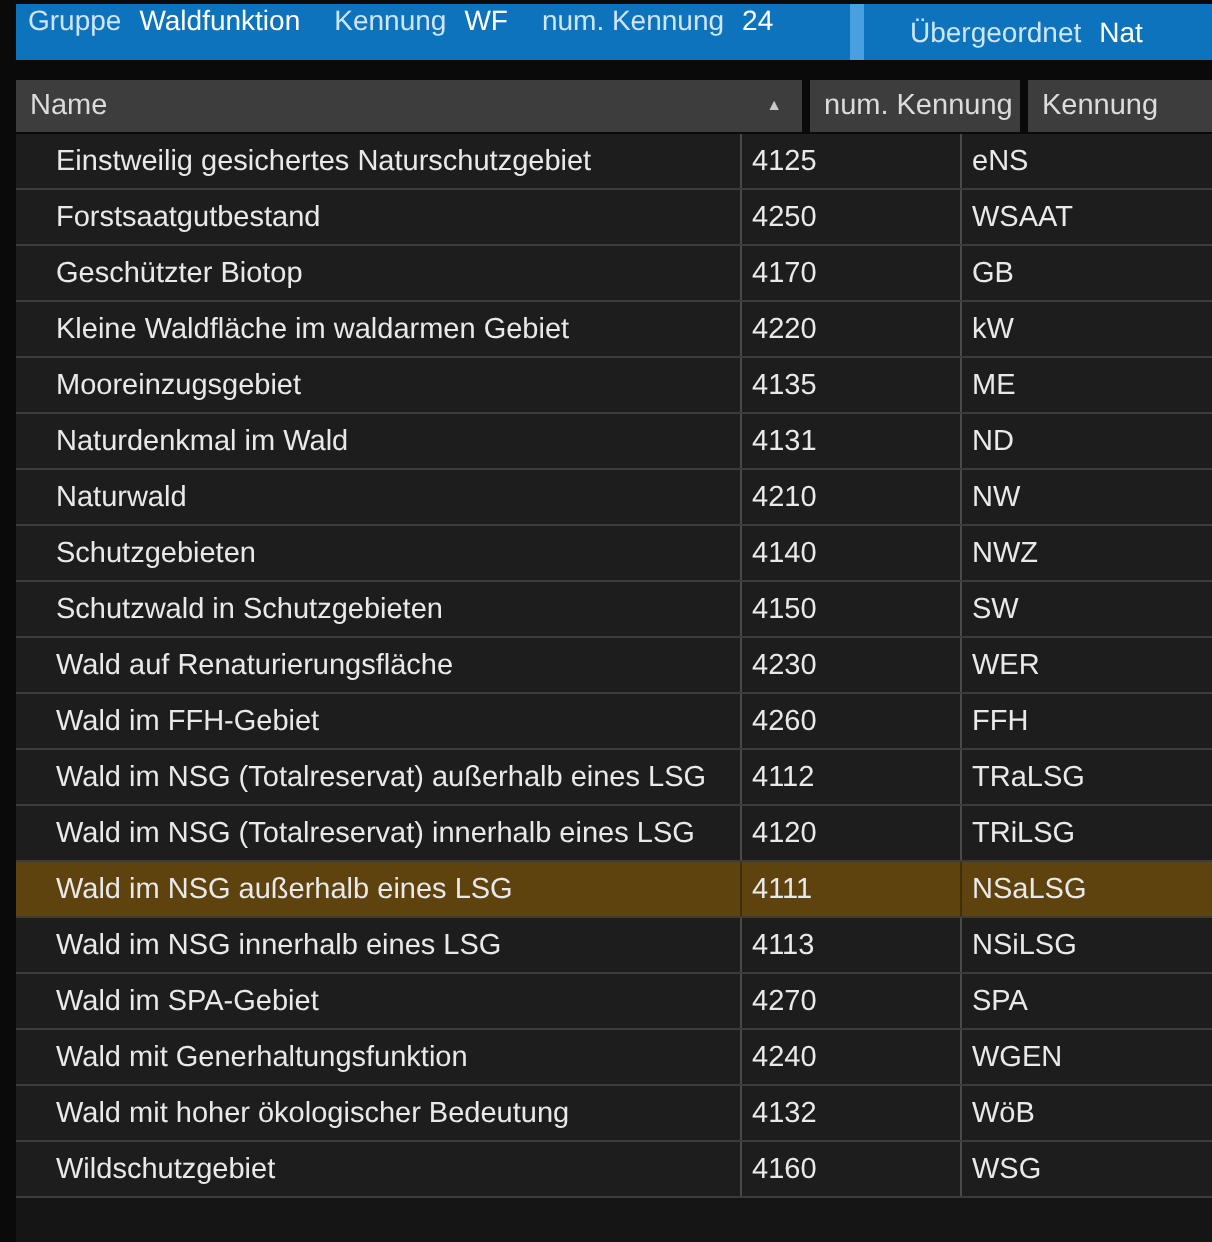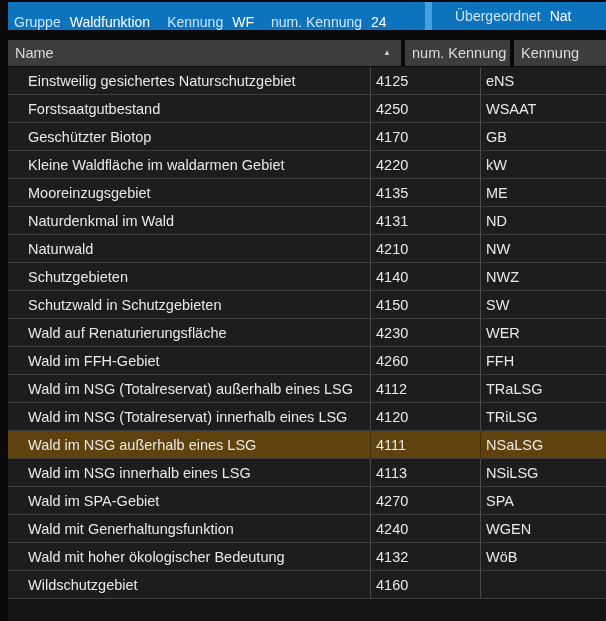--- a/index.html
+++ b/index.html
@@ -9,21 +9,21 @@
     font-family: "Liberation Sans", sans-serif;
     overflow: hidden;
     position: relative;
   }
 
   
   .topbar {
     position: absolute; left: 8px; top: 2px;
     width: 598px; height: 28px;
     background: #0e73bd;
-    display: flex; align-items: flex-end;
+    display: flex; align-items: flex-start;
     padding-left: 6px; box-sizing: border-box;
   }
   .tb-label { color: #cfe6f9; font-size: 14px; margin-right: 9px; white-space: nowrap; }
   .tb-value { color: #ffffff; font-weight: normal; font-size: 14px; margin-right: 17px; white-space: nowrap; }
   .tb-divider {
     position: absolute; left: 417px; top: 0;
     width: 7px; height: 28px; background: #4aa0de;
   }
   .tb-right {
     position: absolute; left: 447px; top: 0; height: 28px;
@@ -186,17 +186,18 @@
     <div class="td td-ken">WGEN</div>
   </div>
       <div class="row">
     <div class="td td-name">Wald mit hoher ökologischer Bedeutung</div>
     <div class="td td-num">4132</div>
     <div class="td td-ken">WöB</div>
   </div>
       <div class="row">
     <div class="td td-name">Wildschutzgebiet</div>
     <div class="td td-num">4160</div>
+    <div class="td td-ken">WSG</div>
   </div>
     </div>
 
   <div class="footer-space"></div>
 </div>
 
 </body></html>

